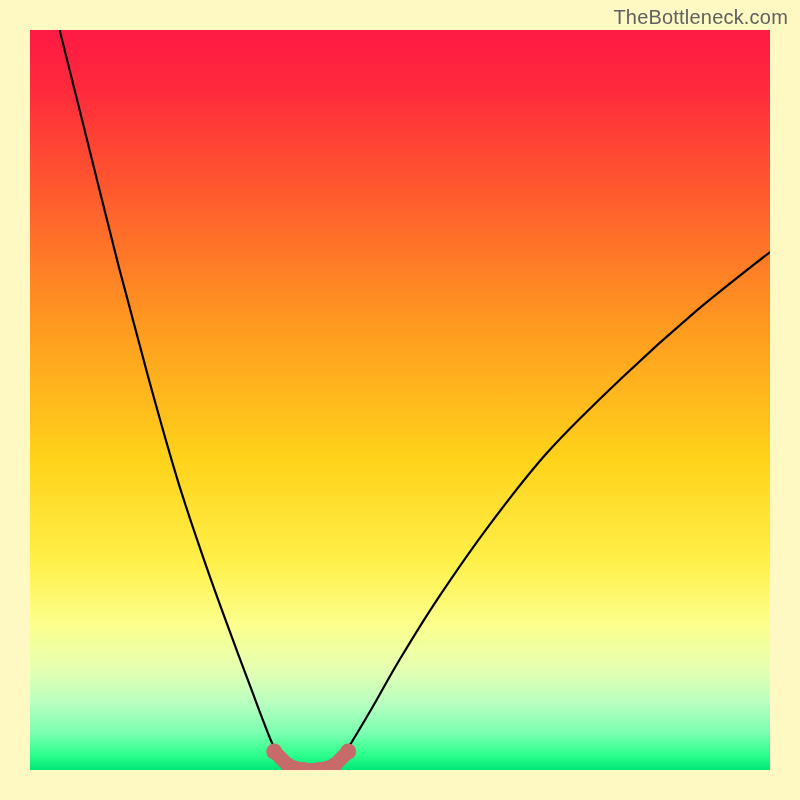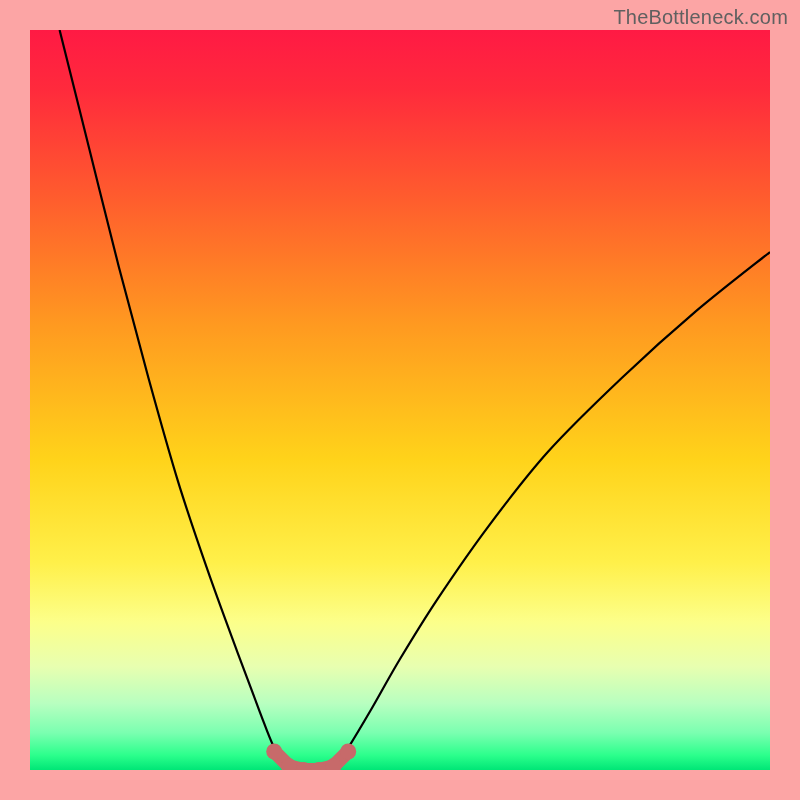--- a/index.html
+++ b/index.html
@@ -10,21 +10,21 @@
     background: #000;
     overflow: hidden;
     font-family: Arial, Helvetica, sans-serif;
   }
   .frame {
     position: absolute;
     left: 0;
     top: 0;
     width: 800px;
     height: 800px;
-    background: #fca5a5;
+    background: #fef9c3;
   }
   .watermark {
     position: absolute;
     top: 6px;
     right: 12px;
     color: #606060;
     font-size: 20px;
     font-weight: 500;
     letter-spacing: 0.2px;
     z-index: 5;

